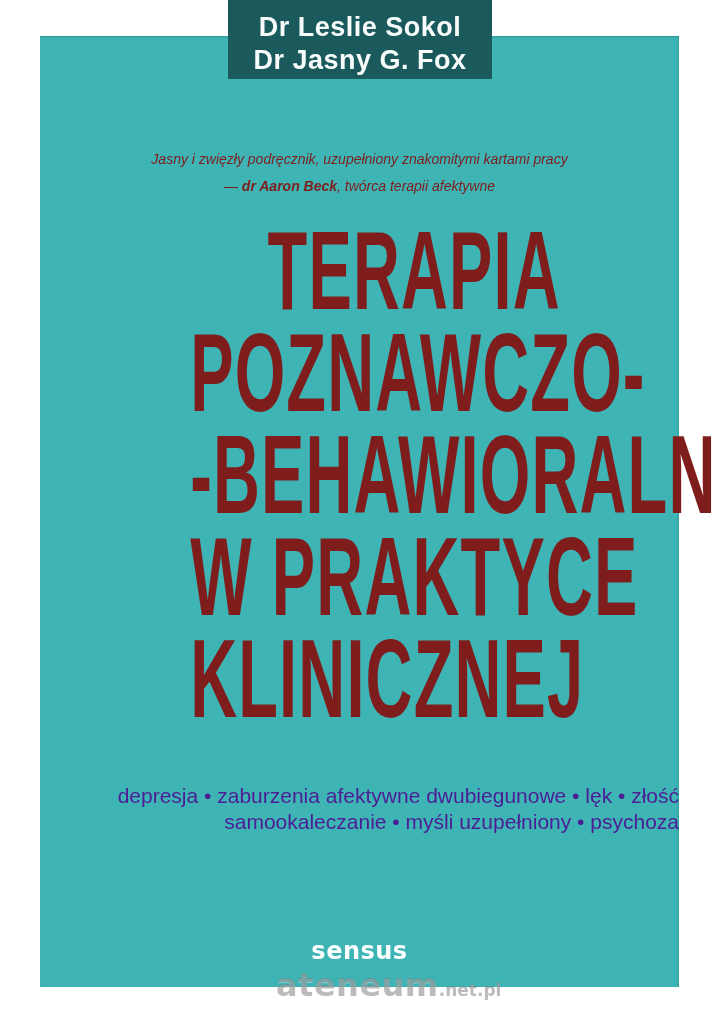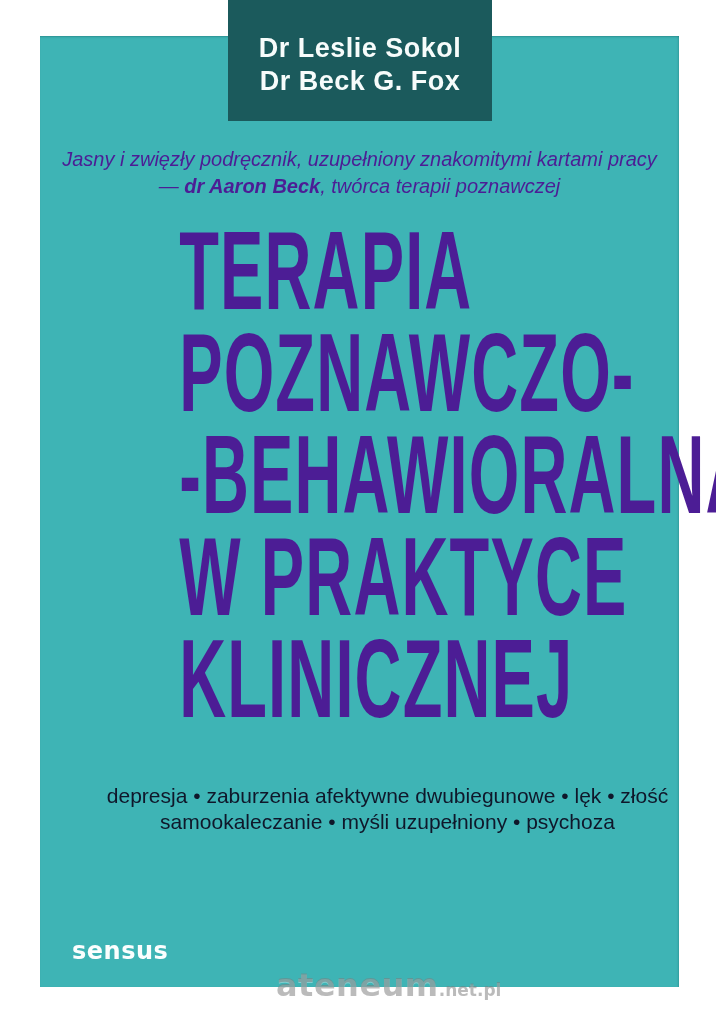--- a/index.html
+++ b/index.html
@@ -26,21 +26,21 @@
     box-shadow: inset 0 2px 2px -1px rgba(0,60,60,0.28),
                 inset -2px 0 2px -1px rgba(0,60,60,0.18);
   }
 
   
   .author-box {
     position: absolute;
     left: 188px;          
     top: -36px;           
     width: 264px;
-    height: 121px;
+    height: 79px;
     background: #1B5A5C;
     display: flex;
     flex-direction: column;
     align-items: center;
     justify-content: center;
     padding-top: 9px;
     box-sizing: border-box;
   }
   .author-line {
     color: #F7FCFB;
@@ -51,66 +51,65 @@
     white-space: nowrap;
   }
 
   
   .quote {
     position: absolute;
     top: 110px;
     left: 0;
     width: 100%;
     text-align: center;
-    color: #4c1d95;
+    color: #7f1d1d;
     font-style: italic;
-    font-size: 20px;
+    font-size: 14px;
     line-height: 27px;
   }
   .quote .bold { font-weight: bold; }
 
   
   .title {
     position: absolute;
     top: 184px;
-    left: 5px;
+    left: 16px;
     width: 100%;
-    text-align: left;
-    color: #4c1d95;
+    text-align: right;
+    color: #7f1d1d;
   }
   .title-line {
     font-size: 112px;
     line-height: 102px;
     font-weight: bold;
     letter-spacing: 2px;
     white-space: nowrap;
     transform: scaleX(0.58);
     transform-origin: 50% 50%;
   }
 
   
   .topics {
     position: absolute;
     top: 747px;
     left: 0;
     width: 100%;
-    text-align: center;
-    color: #0f172a;
+    text-align: right;
+    color: #4c1d95;
     font-size: 21px;
     line-height: 26px;
-    padding-left: 28px;
   }
 
   
   .publisher {
     position: absolute;
     top: 901px;
     left: 0;
     width: 100%;
-    padding-left: 32px;
+    text-align: center;
   }
   .publisher-name {
     display: inline-block;
     color: #FBFEFE;
     font-family: "DejaVu Sans", sans-serif;
     font-size: 24px;
     font-weight: bold;
     letter-spacing: 0.5px;
     border-bottom: 0 none;
   }
@@ -129,26 +128,26 @@
   .watermark .site { font-size: 32px; letter-spacing: 0.5px; }
   .watermark .tld  { font-size: 17px; }
 </style>
 </head>
 <body>
 
 <div class="cover">
 
   <div class="author-box">
     <div class="author-line">Dr Leslie Sokol</div>
-    <div class="author-line">Dr Beck G. Fox</div>
+    <div class="author-line">Dr Jasny G. Fox</div>
   </div>
 
   <div class="quote">
     <div>Jasny i zwięzły podręcznik, uzupełniony znakomitymi kartami pracy</div>
-    <div><span>— </span><span class="bold">dr Aaron Beck</span><span>, twórca terapii poznawczej</span></div>
+    <div><span>— </span><span class="bold">dr Aaron Beck</span><span>, twórca terapii afektywne</span></div>
   </div>
 
   <div class="title">
     <div class="title-line">TERAPIA</div>
     <div class="title-line">POZNAWCZO-</div>
     <div class="title-line">-BEHAWIORALNA</div>
     <div class="title-line">W PRAKTYCE</div>
     <div class="title-line">KLINICZNEJ</div>
   </div>
 

